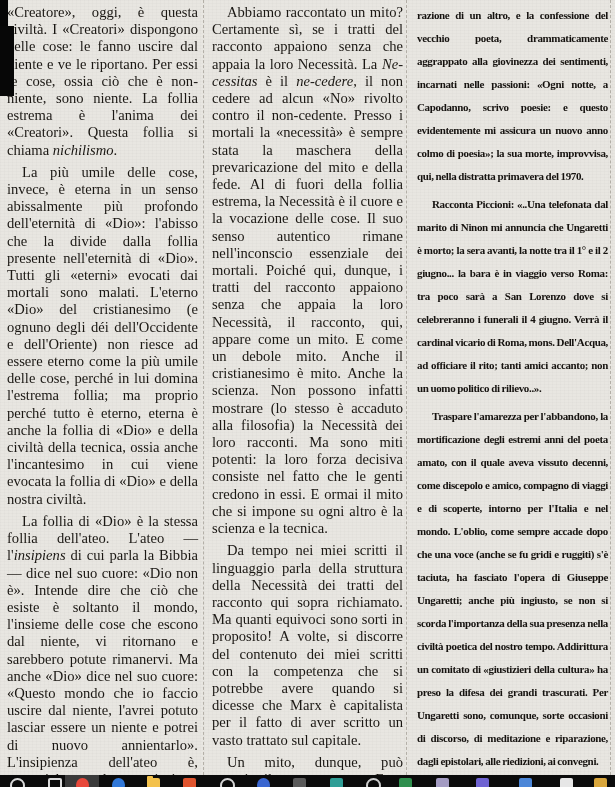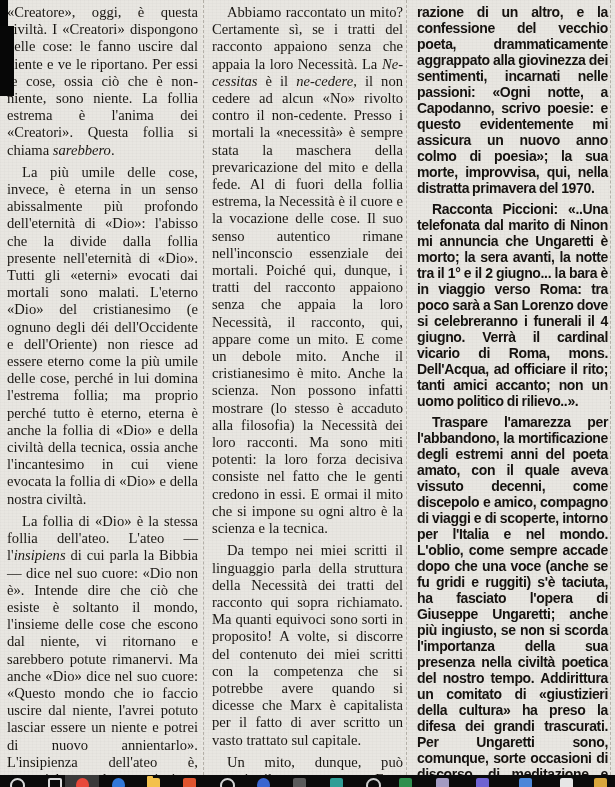--- a/index.html
+++ b/index.html
@@ -25,23 +25,23 @@
     color:#1a1713;
     padding:4px 7px 0 7px;
   }
   .col-serif{
     width:205px;
     font-family:"Liberation Serif", serif;
     font-size:14.6px;line-height:17.2px;
   }
   .col-bold{
     width:205px;
-    font-family:Liberation Sans, sans-serif;
+    font-family:Liberation Serif, serif;
     font-weight:700;
-    font-size:14px;line-height:16px;
+    font-size:11px;line-height:23px;
     letter-spacing:-0.35px;word-spacing:-0.5px;
     color:#15120f;
   }
   .col p{margin:0 0 5px 0;}
   .col p.indent{text-indent:15px;}
   .col em{font-style:italic;}
   .divider{
     position:absolute;top:0;bottom:12px;width:0;
     border-left:1px dashed #b3afa7;
   }
@@ -75,21 +75,21 @@
     background:var(--c);border-radius:1px 1px 0 0;
   }
 </style>
 </head>
 <body>
 
 <div class="page">
 
   <div class="columns">
     <div class="col col-serif">
-        <p><span>«Creatore», oggi, è questa civiltà. I «Creatori» dispongono delle cose: le fanno uscire dal niente e ve le riportano. Per essi le cose, ossia ciò che è non-niente, sono niente. La follia estrema è l'anima dei «Creatori». Questa follia si chiama </span><em>sarebbero</em><span>.</span></p>
+        <p><span>«Creatore», oggi, è questa civiltà. I «Creatori» dispongono delle cose: le fanno uscire dal niente e ve le riportano. Per essi le cose, ossia ciò che è non-niente, sono niente. La follia estrema è l'anima dei «Creatori». Questa follia si chiama </span><em>nichilismo</em><span>.</span></p>
         <p class="indent"><span>La più umile delle cose, invece, è eterna in un senso abissalmente più profondo dell'eternità di «Dio»: l'abisso che la divide dalla follia presente nell'eternità di «Dio». Tutti gli «eterni» evocati dai mortali sono malati. L'eterno «Dio» del cristianesimo (e ognuno degli déi dell'Occidente e dell'Oriente) non riesce ad essere eterno come la più umile delle cose, perché in lui domina l'estrema follia; ma proprio perché tutto è eterno, eterna è anche la follia di «Dio» e della civiltà della tecnica, ossia anche l'incantesimo in cui viene evocata la follia di «Dio» e della nostra civiltà.</span></p>
         <p class="indent"><span>La follia di «Dio» è la stessa follia dell'ateo. L'ateo — l'</span><em>insipiens</em><span> di cui parla la Bibbia — dice nel suo cuore: «Dio non è». Intende dire che ciò che esiste è soltanto il mondo, l'insieme delle cose che escono dal niente, vi ritornano e sarebbero potute rimanervi. Ma anche «Dio» dice nel suo cuore: «Questo mondo che io faccio uscire dal niente, l'avrei potuto lasciar essere un niente e potrei di nuovo annientarlo». L'insipienza dell'ateo è, essenzialmente, la stessa insi-</span></p>
       </div>
     <div class="col col-serif">
         <p class="indent"><span>Abbiamo raccontato un mito? Certamente sì, se i tratti del racconto appaiono senza che appaia la loro Necessità. La </span><em>Ne-cessitas</em><span> è il </span><em>ne-cedere</em><span>, il non cedere ad alcun «No» rivolto contro il non-cedente. Presso i mortali la «necessità» è sempre stata la maschera della prevaricazione del mito e della fede. Al di fuori della follia estrema, la Necessità è il cuore e la vocazione delle cose. Il suo senso autentico rimane nell'inconscio essenziale dei mortali. Poiché qui, dunque, i tratti del racconto appaiono senza che appaia la loro Necessità, il racconto, qui, appare come un mito. E come un debole mito. Anche il cristianesimo è mito. Anche la scienza. Non possono infatti mostrare (lo stesso è accaduto alla filosofia) la Necessità dei loro racconti. Ma sono miti potenti: la loro forza decisiva consiste nel fatto che le genti credono in essi. E ormai il mito che si impone su ogni altro è la scienza e la tecnica.</span></p>
         <p class="indent"><span>Da tempo nei miei scritti il linguaggio parla della struttura della Necessità dei tratti del racconto qui sopra richiamato. Ma quanti equivoci sono sorti in proposito! A volte, si discorre del contenuto dei miei scritti con la competenza che si potrebbe avere quando si dicesse che Marx è capitalista per il fatto di aver scritto un vasto trattato sul capitale.</span></p>
         <p class="indent"><span>Un mito, dunque, può apparire il nostro racconto. E un debole mito, perché ries-</span></p>
       </div>
     <div class="col col-bold">
         <p><span>razione di un altro, e la confessione del vecchio poeta, drammaticamente aggrappato alla giovinezza dei sentimenti, incarnati nelle passioni: «Ogni notte, a Capodanno, scrivo poesie: e questo evidentemente mi assicura un nuovo anno colmo di poesia»; la sua morte, improvvisa, qui, nella distratta primavera del 1970.</span></p>

